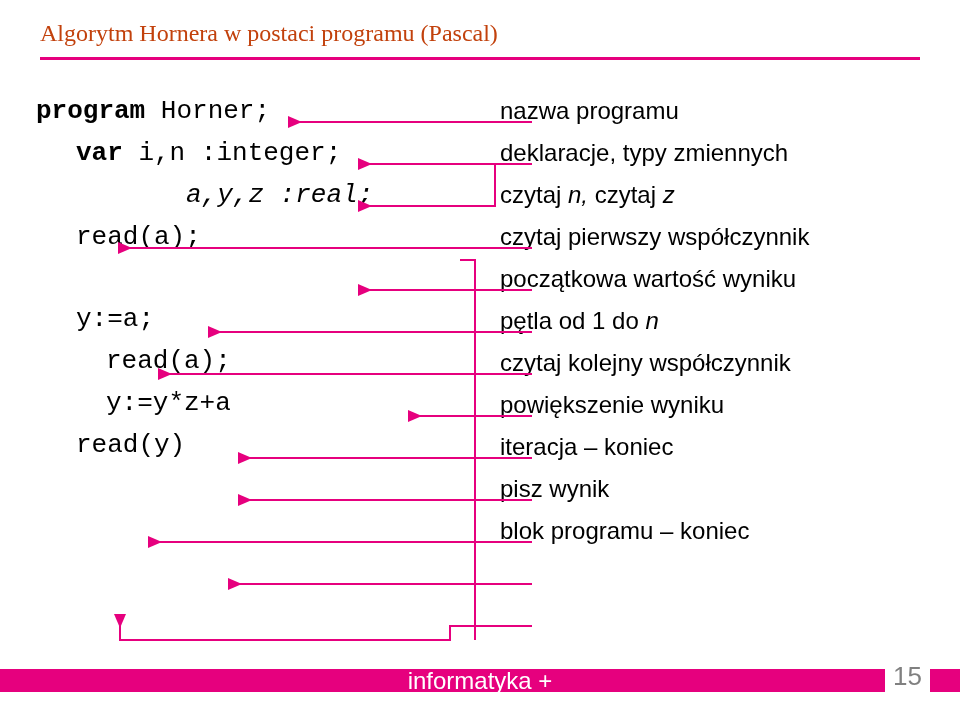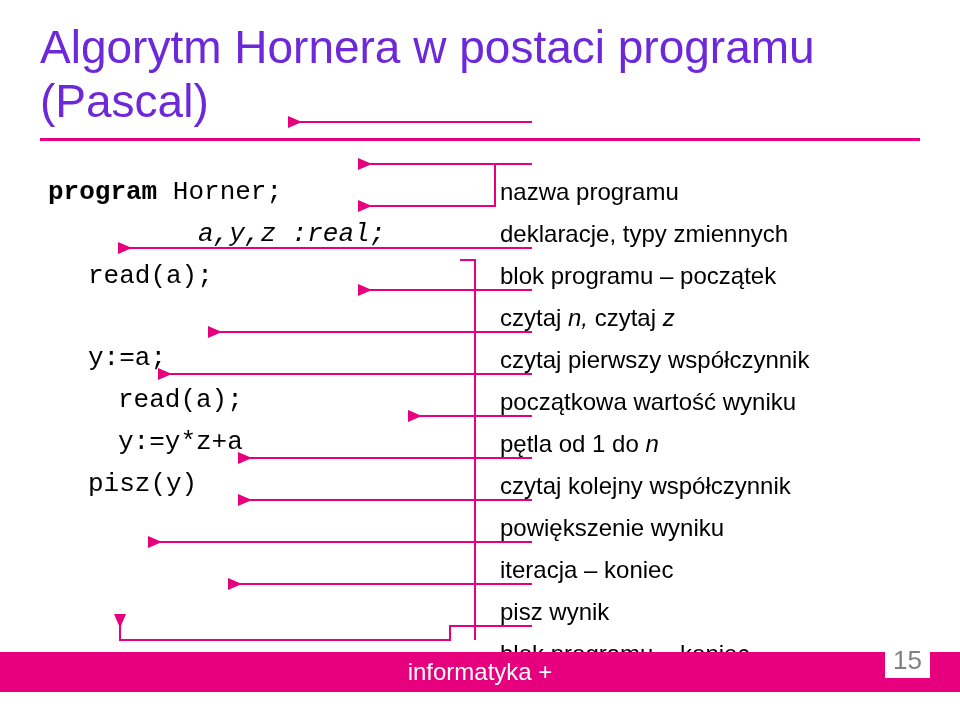--- a/index.html
+++ b/index.html
@@ -5,33 +5,34 @@
   * { box-sizing: border-box; margin: 0; padding: 0; }
   body {
     width: 960px;
     height: 720px;
     font-family: Arial, sans-serif;
     background: #fff;
     position: relative;
     overflow: hidden;
   }
   .title {
-    color: #6d28d9;
-    font-size: 46px;
+    color: #c2410c;
+    font-size: 24px;
     padding: 20px 40px 10px 40px;
     font-weight: normal;
+    font-family: Liberation Serif, serif;
   }
   .hr-line {
     margin: 0 40px 0 40px;
     border: none;
     border-top: 3px solid #e6007e;
   }
   .content {
     position: relative;
-    padding: 30px 40px 0 48px;
+    padding: 30px 40px 0 36px;
     height: 520px;
   }
   .code-col {
     font-family: "Courier New", monospace;
     font-size: 26px;
     line-height: 42px;
     width: 430px;
   }
   .code-col .kw { font-weight: bold; }
   .desc-col {
@@ -48,65 +49,65 @@
     left: 0; top: 0;
     width: 960px;
     height: 720px;
     pointer-events: none;
   }
   .footer-bar {
     position: absolute;
     bottom: 28px;
     left: 0;
     width: 100%;
-    height: 40px;
+    height: 23px;
     background: #e6007e;
     display: flex;
     align-items: center;
     justify-content: center;
     color: #fff;
     font-size: 24px;
   }
   .page-num {
     position: absolute;
     right: 30px;
-    bottom: 42px;
+    bottom: 26px;
     color: #808080;
     font-size: 26px;
     background: #fff;
     padding: 2px 8px;
     z-index: 5;
   }
   .footer-label {
     font-family: Arial, sans-serif;
   }
 </style>
 </head>
 <body>
 
 <h1 class="title">Algorytm Hornera w postaci programu (Pascal)</h1>
 <hr class="hr-line">
 
 <div class="content">
 
   <div class="code-col">
     <div><span class="kw">program</span><span> Horner;</span></div>
+    <div style="padding-left:40px;"><span class="kw">var</span><span> i,n  :integer;</span></div>
     <div style="padding-left:150px;font-style:italic;"><span>a,y,z :real;</span></div>
     <div style="padding-left:40px;"><span>read(a);</span></div>
     <div style="padding-left:40px;margin-top:40px;"><span>y:=a;</span></div>
     <div style="padding-left:70px;"><span>read(a);</span></div>
     <div style="padding-left:70px;"><span>y:=y*z+a</span></div>
-    <div style="padding-left:40px;"><span>pisz(y)</span></div>
+    <div style="padding-left:40px;"><span>read(y)</span></div>
   </div>
 
   <div class="desc-col">
     <div>nazwa programu</div>
     <div>deklaracje, typy zmiennych</div>
     <div></div>
-    <div>blok programu – początek</div>
     <div><span>czytaj </span><span class="it">n,</span><span> czytaj </span><span class="it">z</span></div>
     <div>czytaj pierwszy współczynnik</div>
     <div>początkowa wartość wyniku</div>
     <div><span>pętla od 1 do </span><span class="it">n</span></div>
     <div>czytaj  kolejny współczynnik</div>
     <div>powiększenie wyniku</div>
     <div>iteracja – koniec</div>
     <div>pisz wynik</div>
     <div>blok programu – koniec</div>
   </div>

